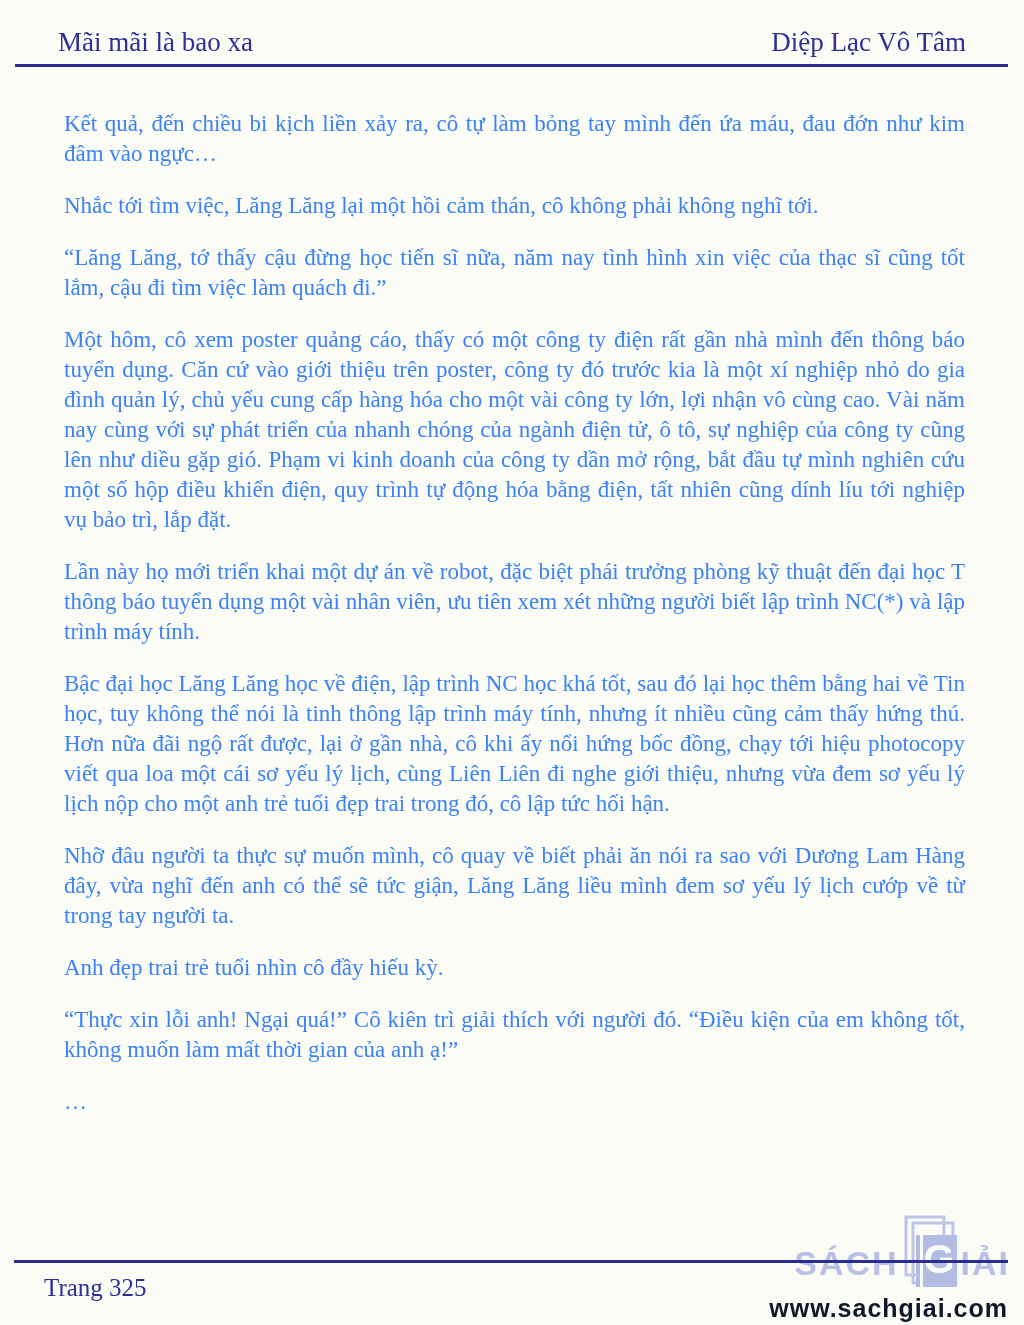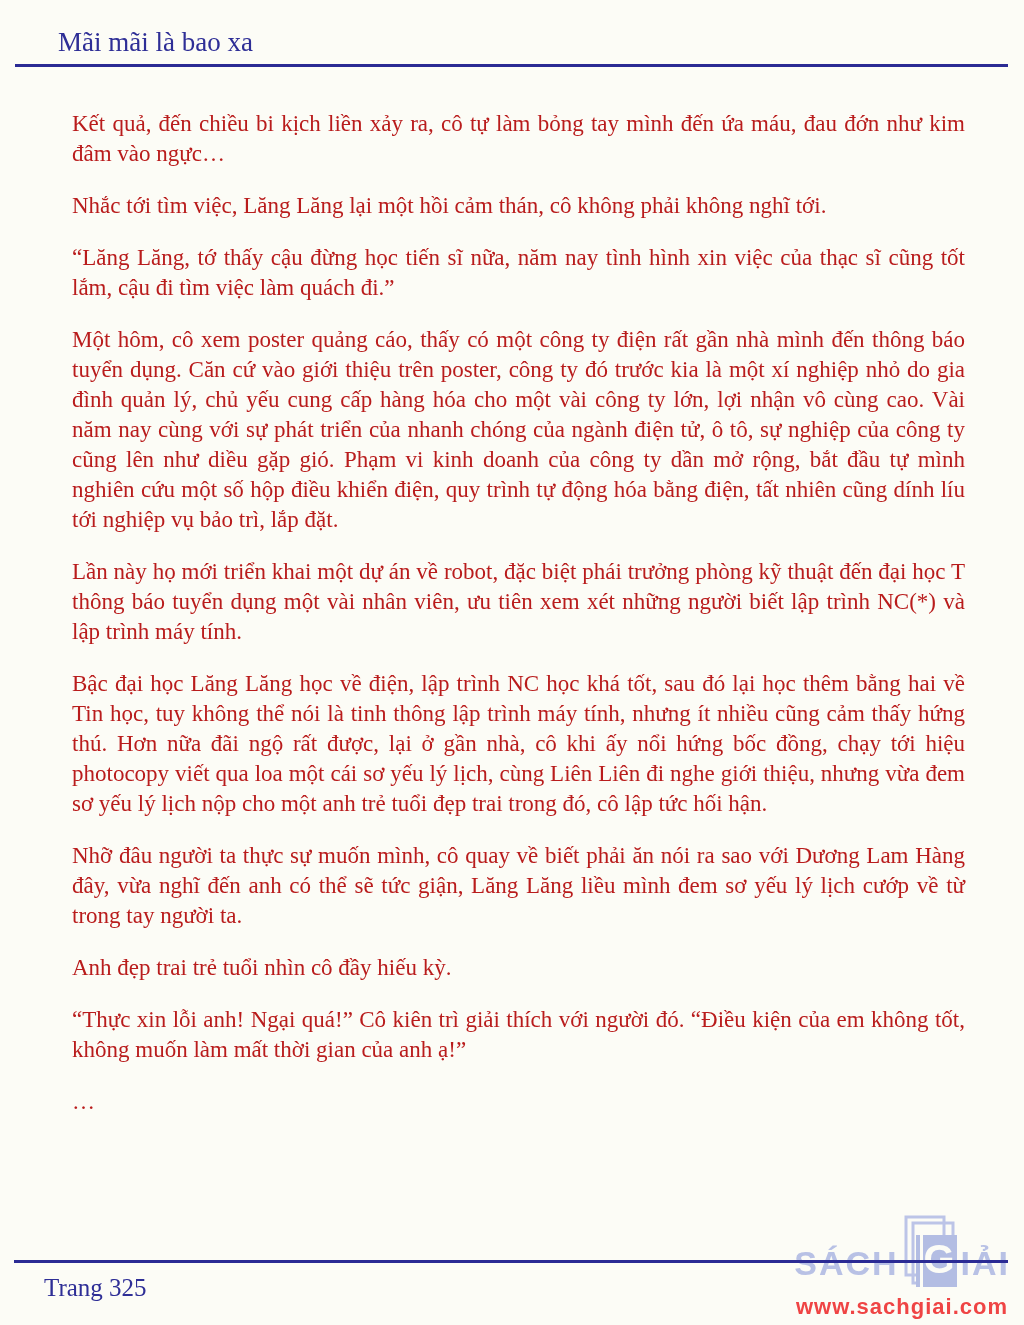--- a/index.html
+++ b/index.html
@@ -27,24 +27,24 @@
   }
   .header-rule {
     height: 3px;
     background: #2b2b94;
     margin: 6px 16px 0 15px;
   }
   .content {
     margin: 42px 59px 0 60px;
   }
   .content p {
-    margin: 0 0 22px 12px;
+    margin: 0 0 22px 4px;
     font-size: 23px;
     line-height: 30px;
-    color: #b91c1c;
+    color: #3b82f6;
     text-align: justify;
     text-justify: inter-word;
   }
   .footer-rule {
     position: absolute;
     left: 14px;
     right: 16px;
     top: 1260px;
     height: 3px;
     background: #2b2b94;
@@ -78,33 +78,34 @@
   .logo .logo-icon {
     margin: 0 2px;
   }
   .website {
     position: absolute;
     right: 16px;
     top: 1294px;
     z-index: 1;
     font-family: "Liberation Sans", sans-serif;
     font-weight: bold;
-    font-size: 22px;
+    font-size: 25px;
     letter-spacing: 1px;
-    color: #ef4444;
+    color: #0f172a;
     user-select: none;
   }
 </style>
 </head>
 <body>
 
 <div class="page">
 
   <div class="header">
     <span class="header-title">Mãi mãi là bao xa</span>
+    <span class="header-author">Diệp Lạc Vô Tâm</span>
   </div>
   <div class="header-rule"></div>
 
   <div class="content">
     <p>Kết quả, đến chiều bi kịch liền xảy ra, cô tự làm bỏng tay mình đến ứa máu, đau đớn như kim đâm vào ngực…</p>
     <p>Nhắc tới tìm việc, Lăng Lăng lại một hồi cảm thán, cô không phải không nghĩ tới.</p>
     <p>“Lăng Lăng, tớ thấy cậu đừng học tiến sĩ nữa, năm nay tình hình xin việc của thạc sĩ cũng tốt lắm, cậu đi tìm việc làm quách đi.”</p>
     <p>Một hôm, cô xem poster quảng cáo, thấy có một công ty điện rất gần nhà mình đến thông báo tuyển dụng. Căn cứ vào giới thiệu trên poster, công ty đó trước kia là một xí nghiệp nhỏ do gia đình quản lý, chủ yếu cung cấp hàng hóa cho một vài công ty lớn, lợi nhận vô cùng cao. Vài năm nay cùng với sự phát triển của nhanh chóng của ngành điện tử, ô tô, sự nghiệp của công ty cũng lên như diều gặp gió. Phạm vi kinh doanh của công ty dần mở rộng, bắt đầu tự mình nghiên cứu một số hộp điều khiển điện, quy trình tự động hóa bằng điện, tất nhiên cũng dính líu tới nghiệp vụ bảo trì, lắp đặt.</p>
     <p>Lần này họ mới triển khai một dự án về robot, đặc biệt phái trưởng phòng kỹ thuật đến đại học T thông báo tuyển dụng một vài nhân viên, ưu tiên xem xét những người biết lập trình NC(*) và lập trình máy tính.</p>
     <p>Bậc đại học Lăng Lăng học về điện, lập trình NC học khá tốt, sau đó lại học thêm bằng hai về Tin học, tuy không thể nói là tinh thông lập trình máy tính, nhưng ít nhiều cũng cảm thấy hứng thú. Hơn nữa đãi ngộ rất được, lại ở gần nhà, cô khi ấy nổi hứng bốc đồng, chạy tới hiệu photocopy viết qua loa một cái sơ yếu lý lịch, cùng Liên Liên đi nghe giới thiệu, nhưng vừa đem sơ yếu lý lịch nộp cho một anh trẻ tuổi đẹp trai trong đó, cô lập tức hối hận.</p>

